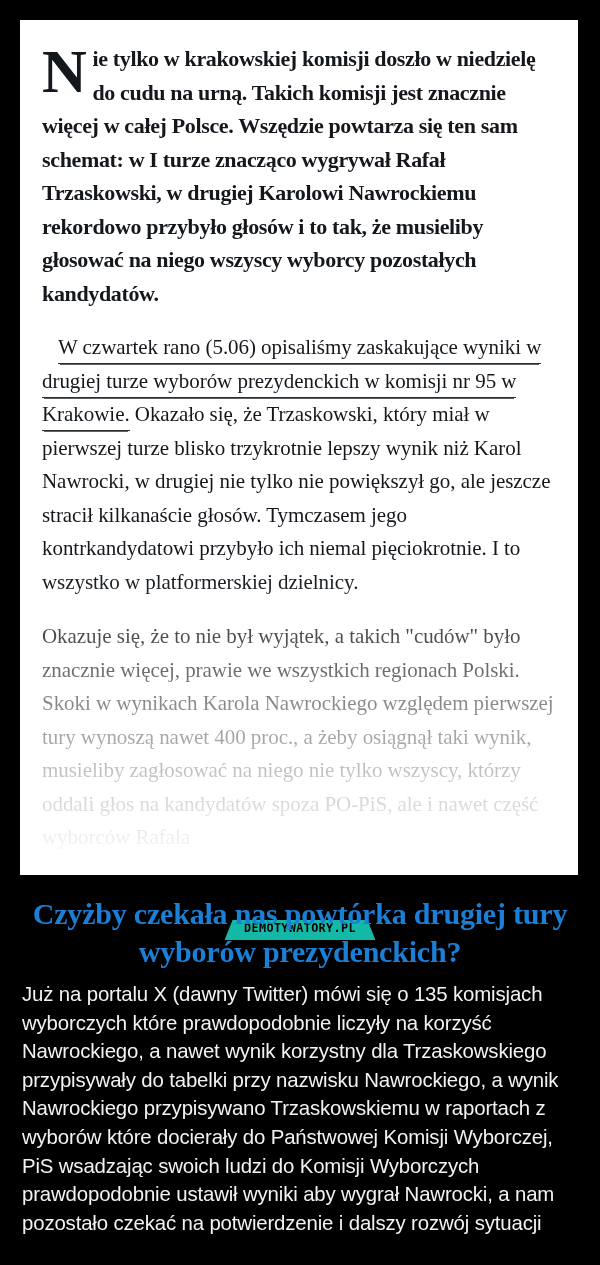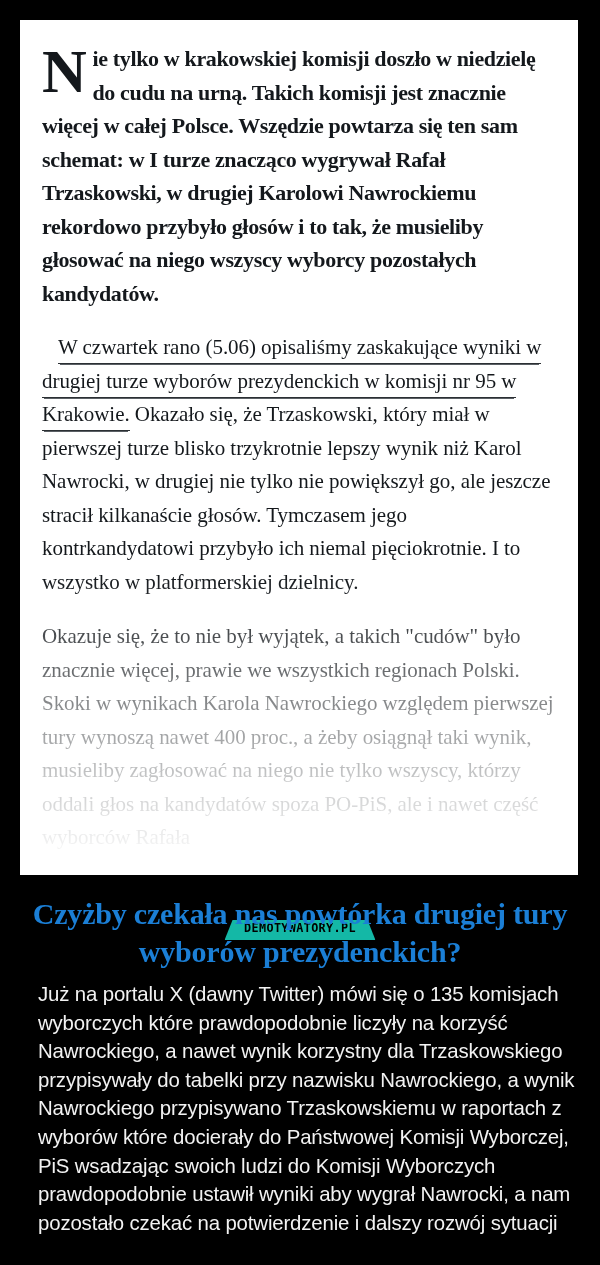--- a/index.html
+++ b/index.html
@@ -151,21 +151,21 @@
     line-height: 38px;
     color: #1b7fd6;
     padding: 0 28px;
     box-sizing: border-box;
     letter-spacing: -0.2px;
   }
 
   
   .post-desc {
     position: absolute;
-    left: 16px;
+    left: 0;
     right: 0;
     top: 980px;
     padding: 0 22px 0 22px;
     box-sizing: border-box;
     font-family: "Liberation Sans", sans-serif;
     font-size: 20.4px;
     line-height: 28.6px;
     color: #f2f2f2;
     text-align: left;
     letter-spacing: -0.15px;

